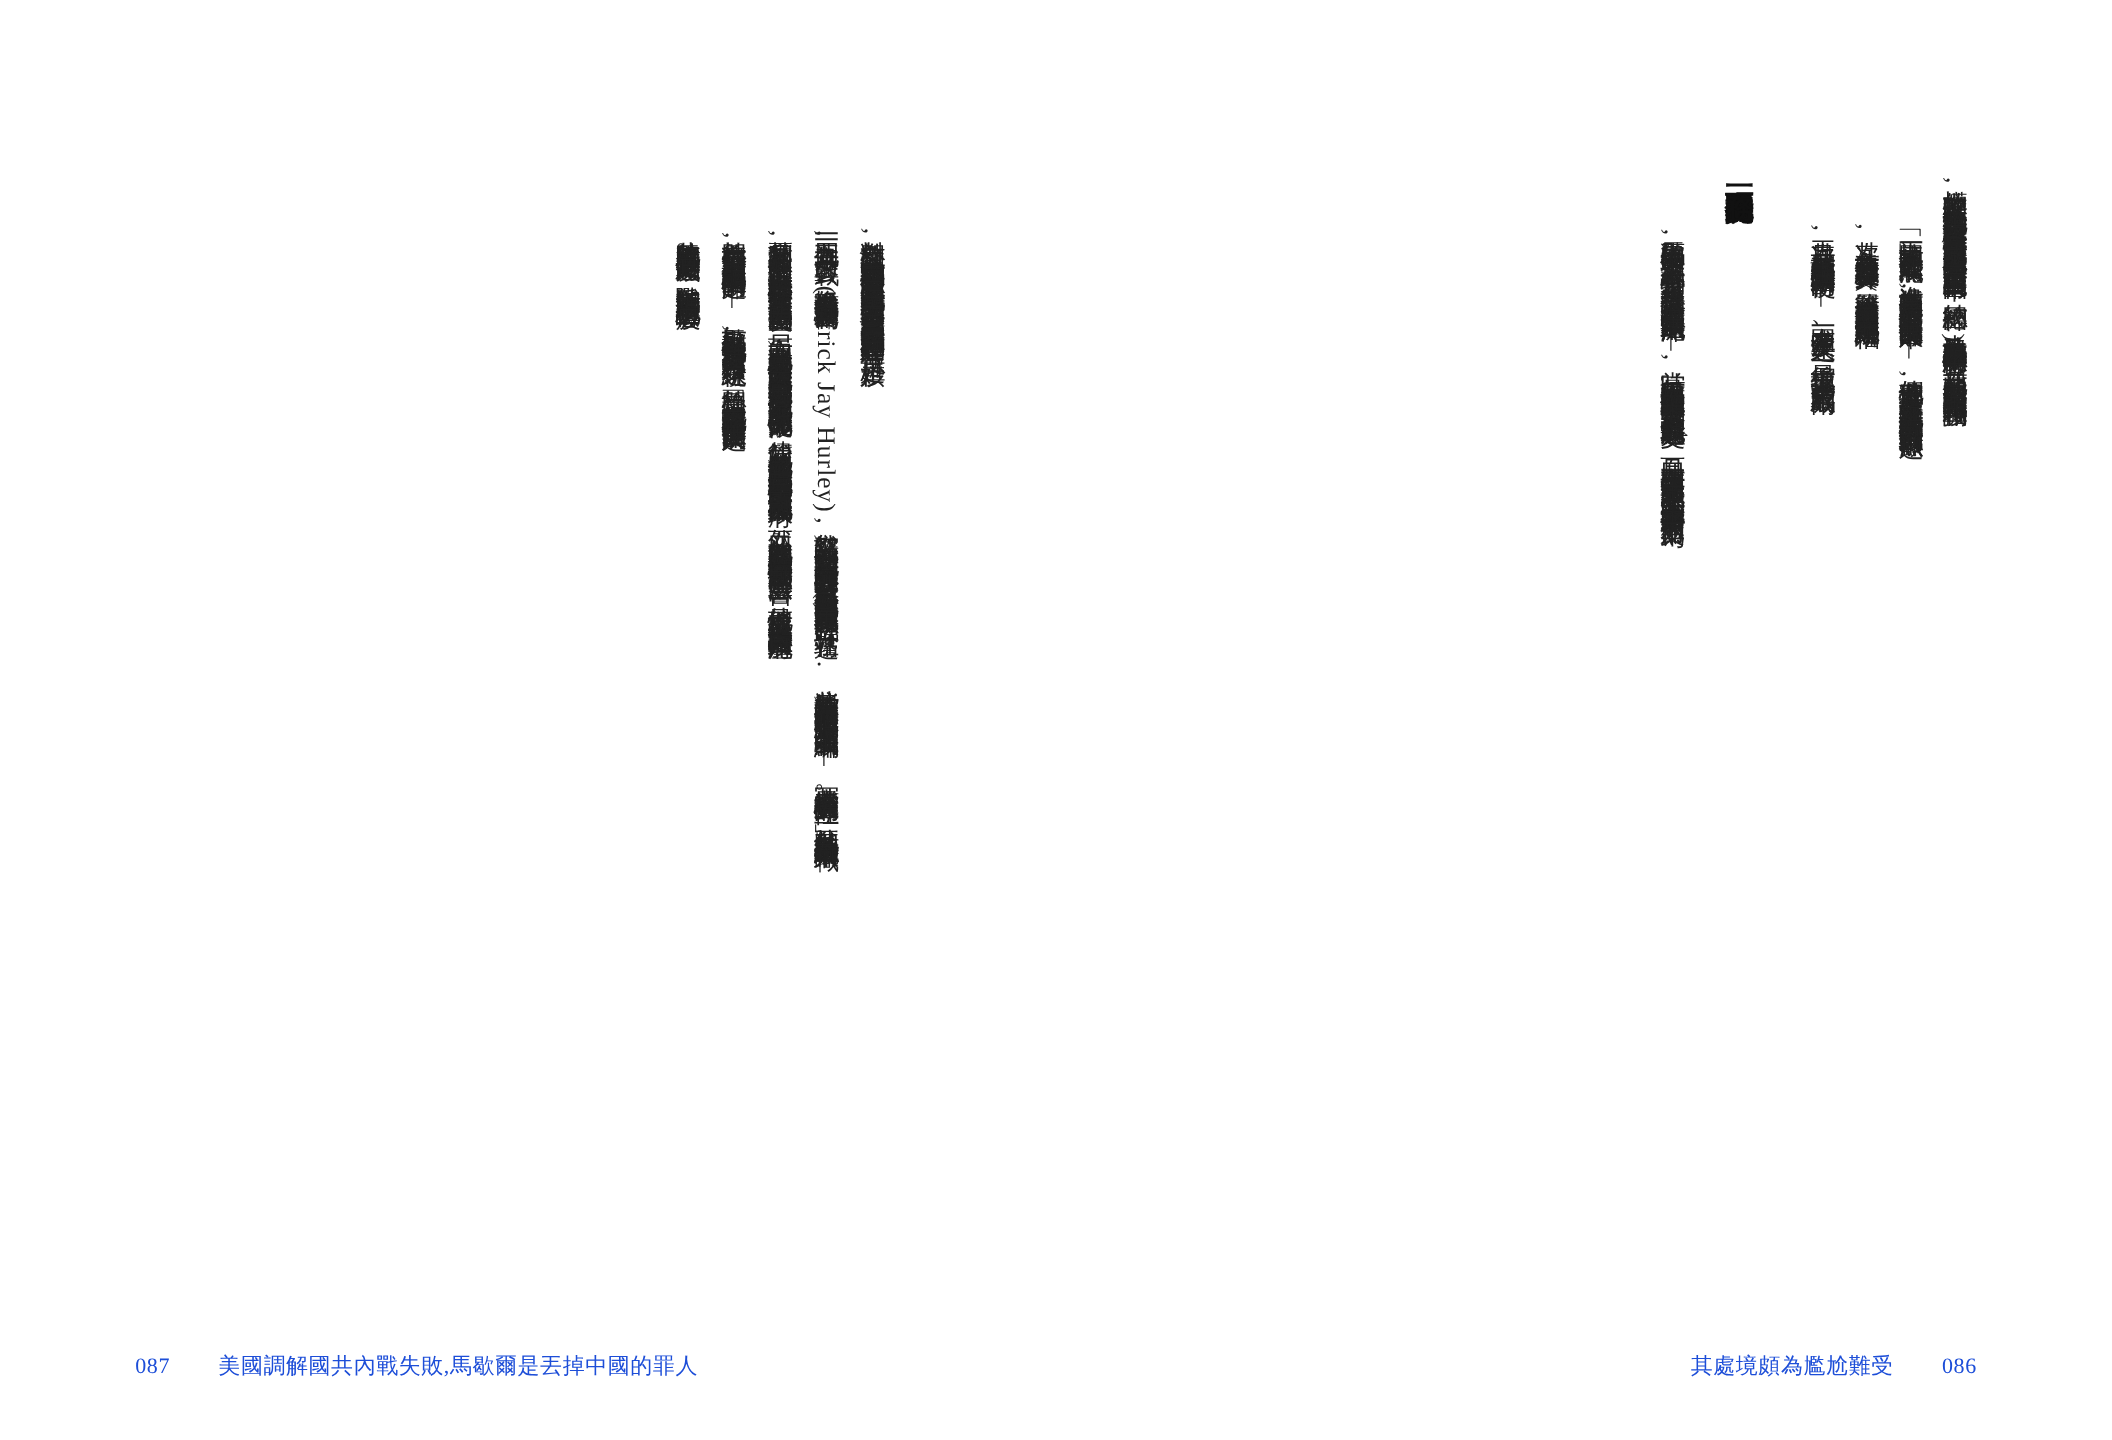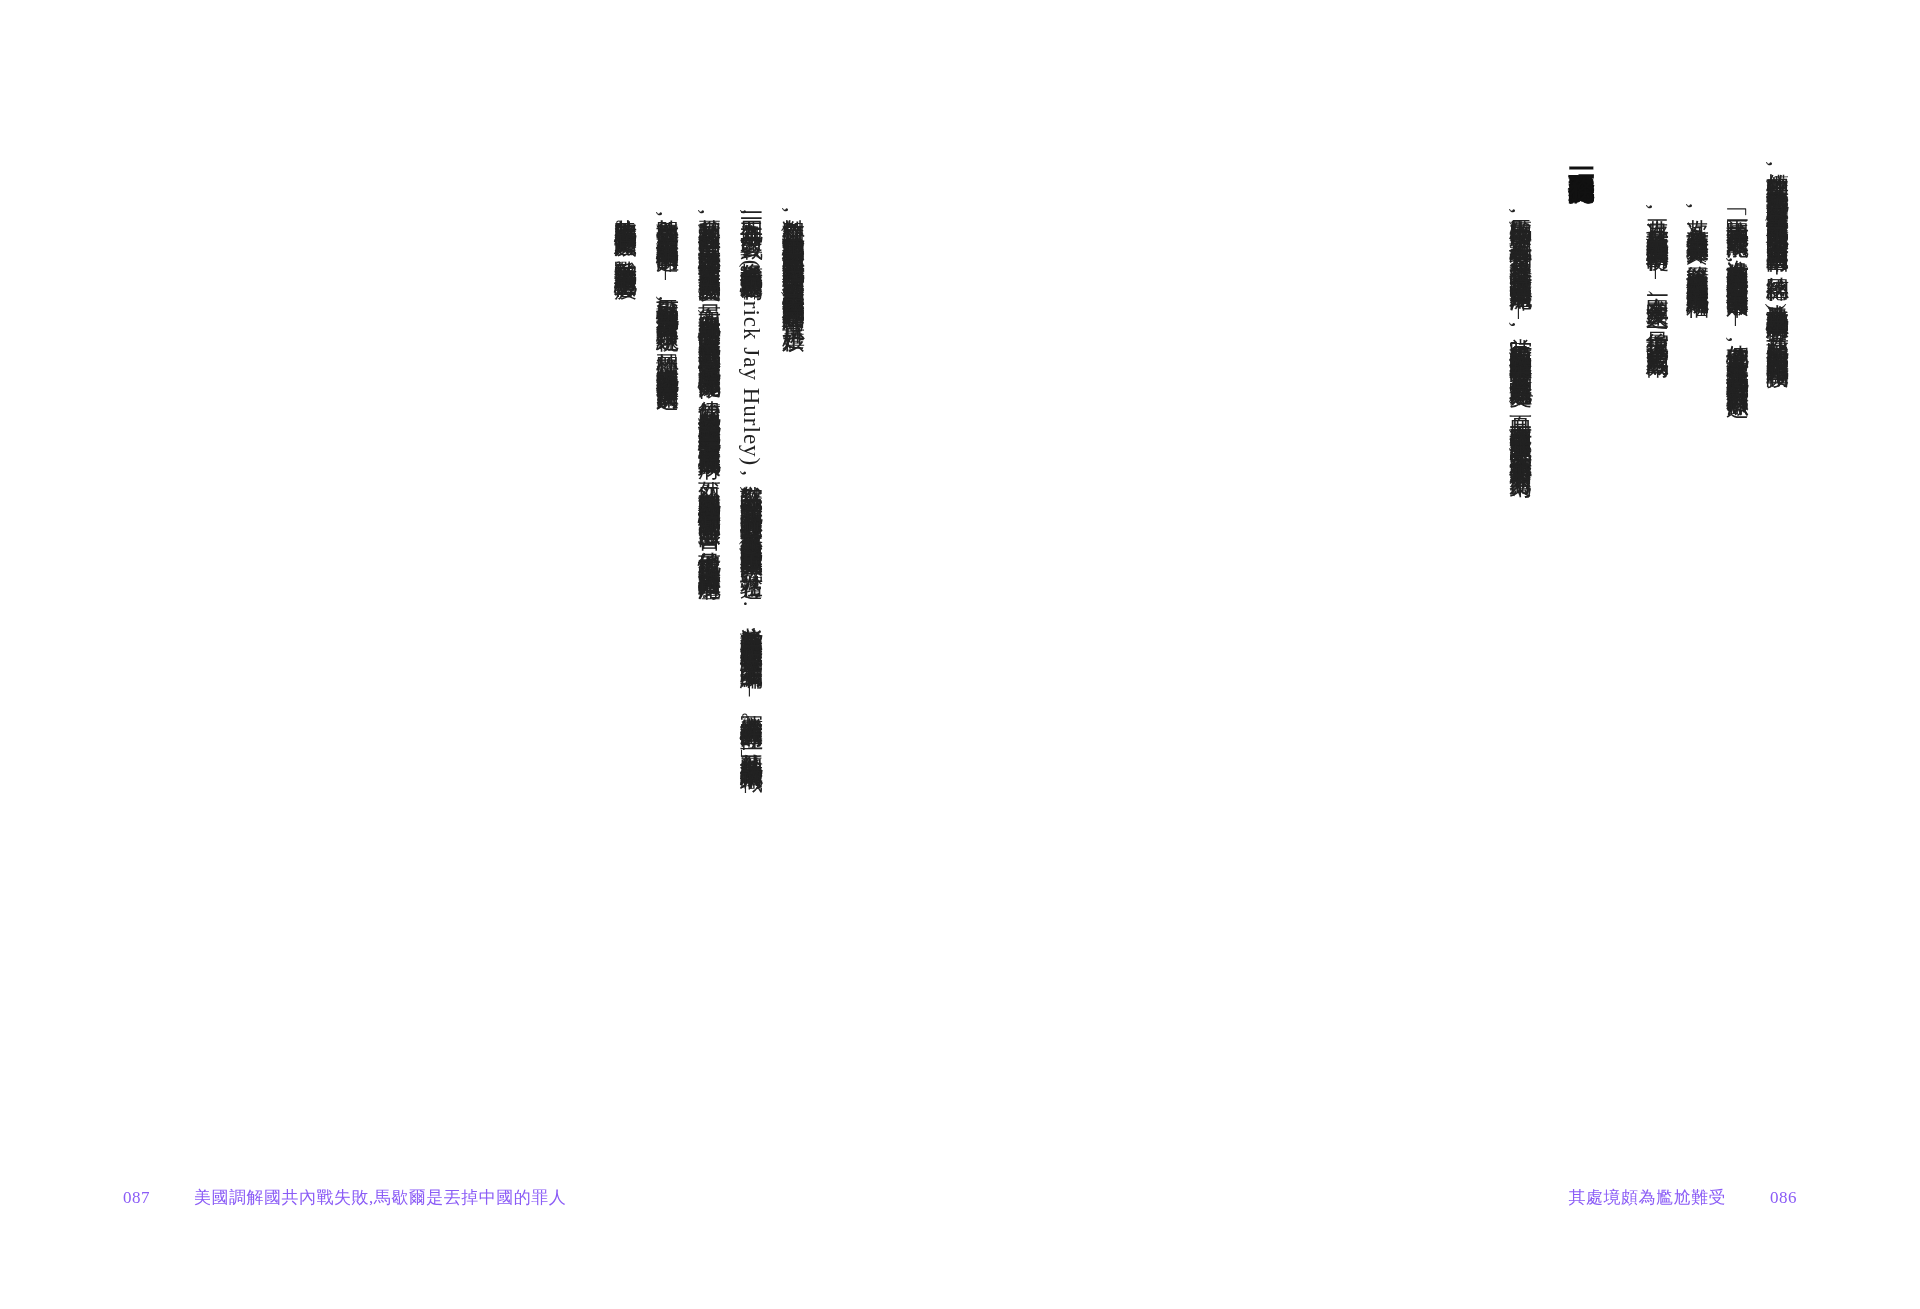--- a/index.html
+++ b/index.html
@@ -33,24 +33,24 @@
     letter-spacing: 0;
     line-height: 44px;
     color: #111111;
   }
   sup.fn {
     font-size: 13px;
     letter-spacing: 0;
   }
   .footer {
     position: absolute;
-    top: 1186px;
-    font-size: 17px;
+    top: 1228px;
+    font-size: 20px;
     letter-spacing: 0.5px;
-    color: #8b5cf6;
+    color: #1d4ed8;
     white-space: nowrap;
   }
   .footer-left { left: 123px; }
   .footer-right { right: 123px; }
   .footer-left .run-title { margin-left: 44px; }
   .footer-right .page-no { margin-left: 44px; }
 </style>
 </head>
 <body>
 

